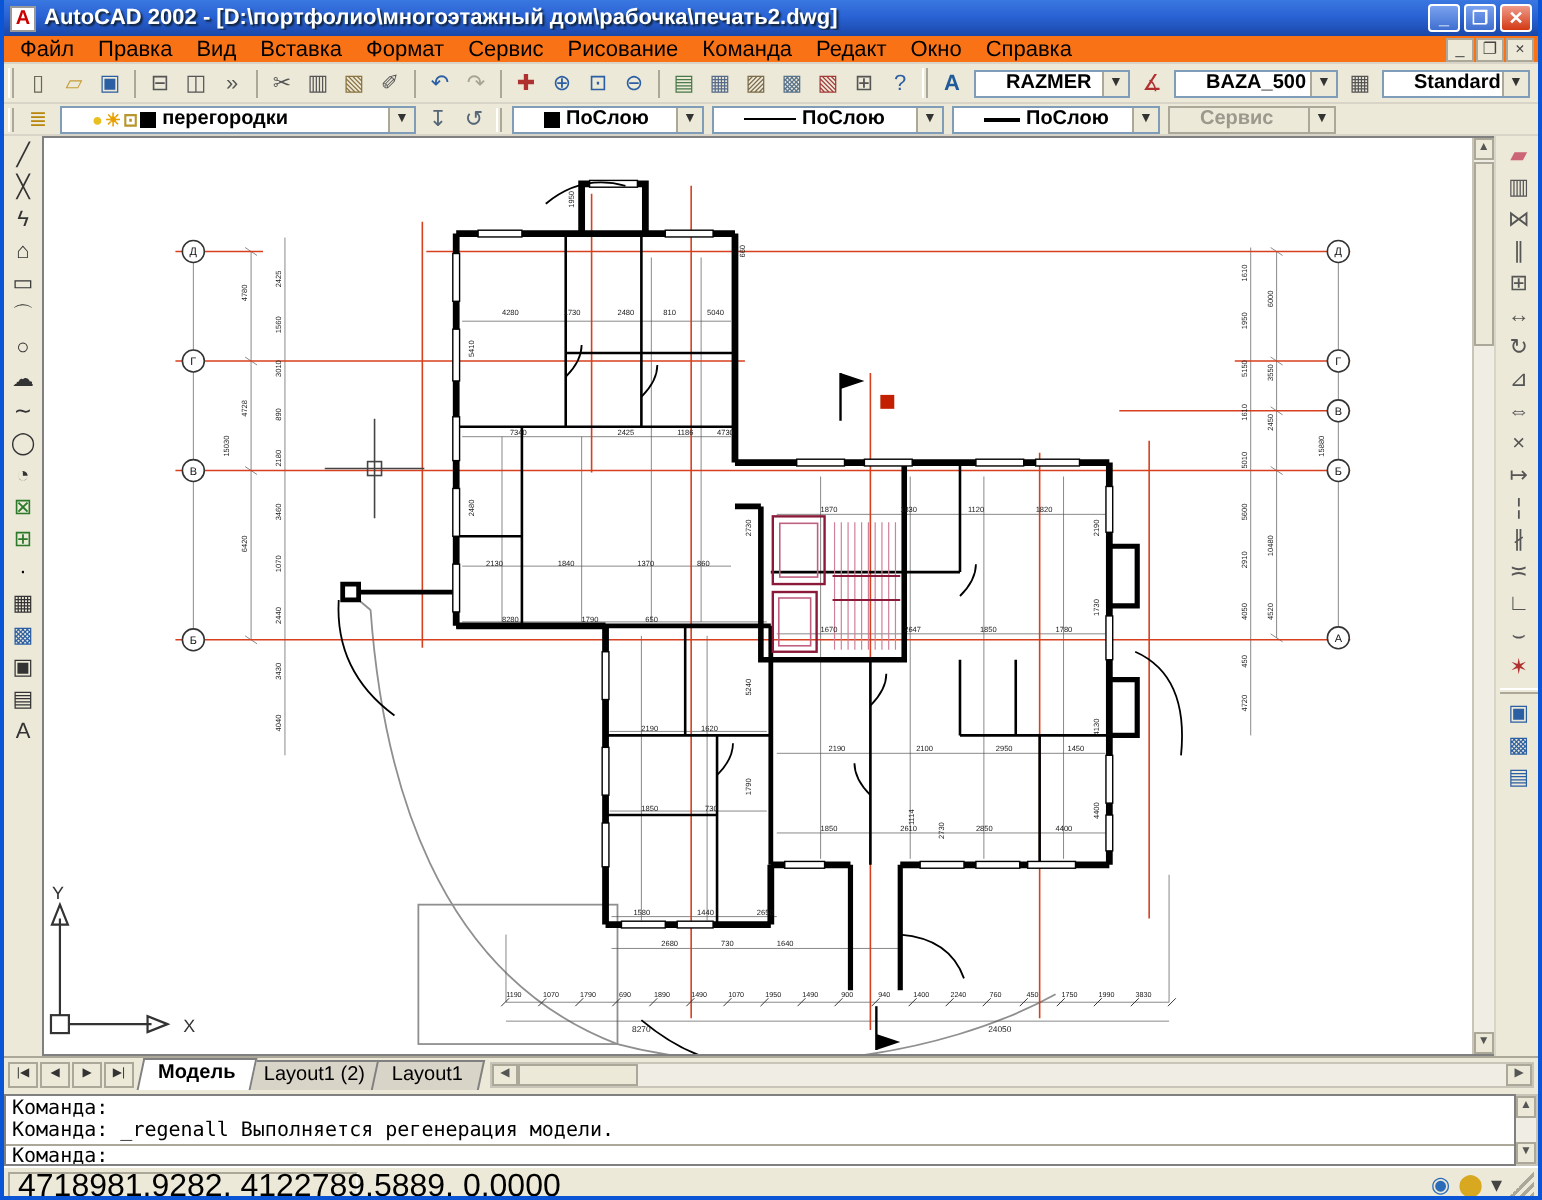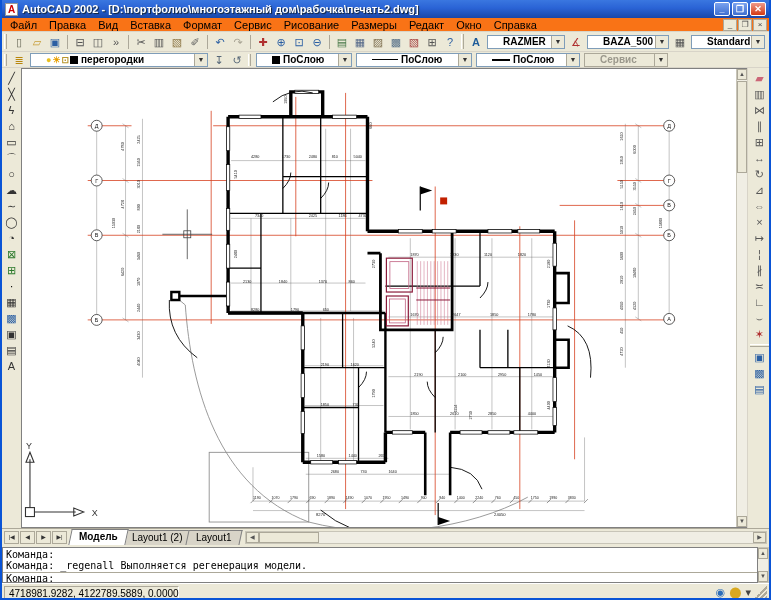--- a/index.html
+++ b/index.html
@@ -63,21 +63,21 @@
   .cmdwin{height:38px;display:flex;border-top:2px solid #ece9d8;background:#ece9d8;}
   .cmdtext{flex:1;background:#fff;border:1px solid #808080;font-family:"DejaVu Sans Mono",monospace;font-size:10px;
     display:flex;flex-direction:column;overflow:hidden;}
   .cmdhist{flex:1;border-bottom:1px solid #aca899;padding:1px 3px;}
   .cmdline{height:11px;line-height:11px;white-space:nowrap;}
   .cmdprompt{height:12px;line-height:12px;padding:0 3px;white-space:nowrap;}
   .cmdscroll{width:11px;display:flex;flex-direction:column;justify-content:space-between;background:#f0eee4;border:1px solid #c8c5b8;border-left:none;}
   
   .statusbar{height:17px;display:flex;align-items:center;background:#ece9d8;border-top:1px solid #fff;padding:0 2px;font-size:10px;}
   .coords{width:175px;height:13px;line-height:13px;padding-left:4px;border:1px solid #aca899;border-bottom-color:#fff;border-right-color:#fff;
-    background:#ece9d8;margin-right:8px;flex:none;white-space:nowrap;font-size:10px;}
+    background:#ece9d8;margin-right:8px;flex:none;white-space:nowrap;font-size:16px;}
   .stbtn{height:13px;line-height:12px;padding:0 5px;margin-right:1px;flex:none;font-size:10px;}
   .stbtn.framed{border:1px solid;border-color:#fff #aca899 #aca899 #fff;background:#ece9d8;}
   .stbtn.flat{color:#4a4a42;}
   .tray{margin-left:auto;display:flex;align-items:center;}
   .trayic{font-size:11px;margin-left:4px;}
   .sizegrip{width:12px;height:12px;margin-left:4px;
     background:linear-gradient(135deg,transparent 50%,#aca899 50%,#aca899 60%,transparent 60%,transparent 70%,#aca899 70%,#aca899 80%,transparent 80%,transparent 90%,#aca899 90%);}
 </style>
 </head>
 <body>
@@ -94,21 +94,21 @@
 
   <div class="menubar">
     <span id="menu-items" style="display:flex">
         <span class="mi">Файл</span>
         <span class="mi">Правка</span>
         <span class="mi">Вид</span>
         <span class="mi">Вставка</span>
         <span class="mi">Формат</span>
         <span class="mi">Сервис</span>
         <span class="mi">Рисование</span>
-        <span class="mi">Размеры</span>
+        <span class="mi">Команда</span>
         <span class="mi">Редакт</span>
         <span class="mi">Окно</span>
         <span class="mi">Справка</span>
       </span>
     <span class="mdibtns">
       <span class="mdibtn">_</span>
       <span class="mdibtn">❐</span>
       <span class="mdibtn">×</span>
     </span>
   </div>

